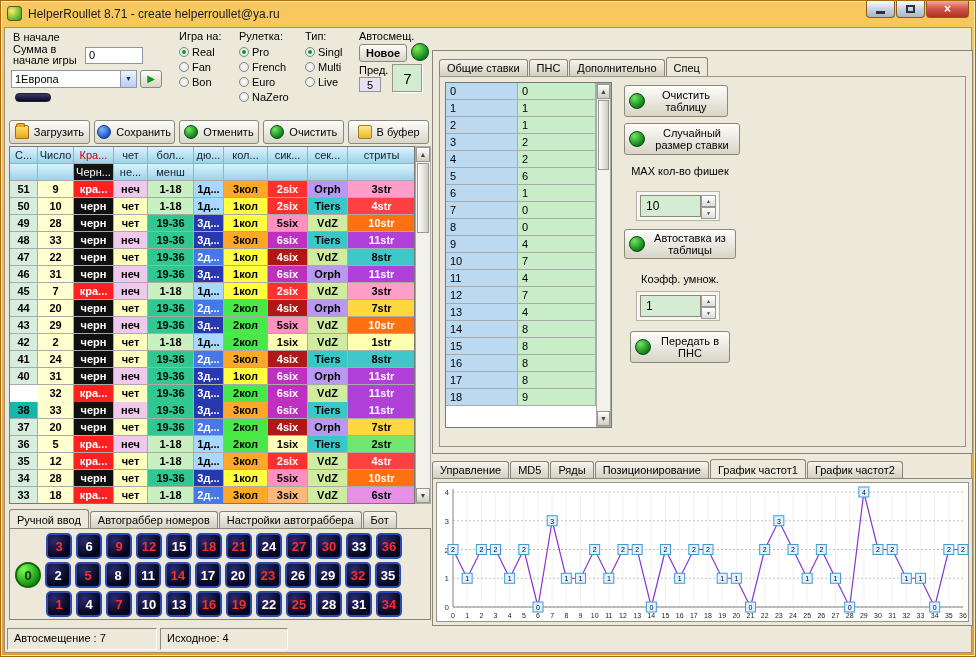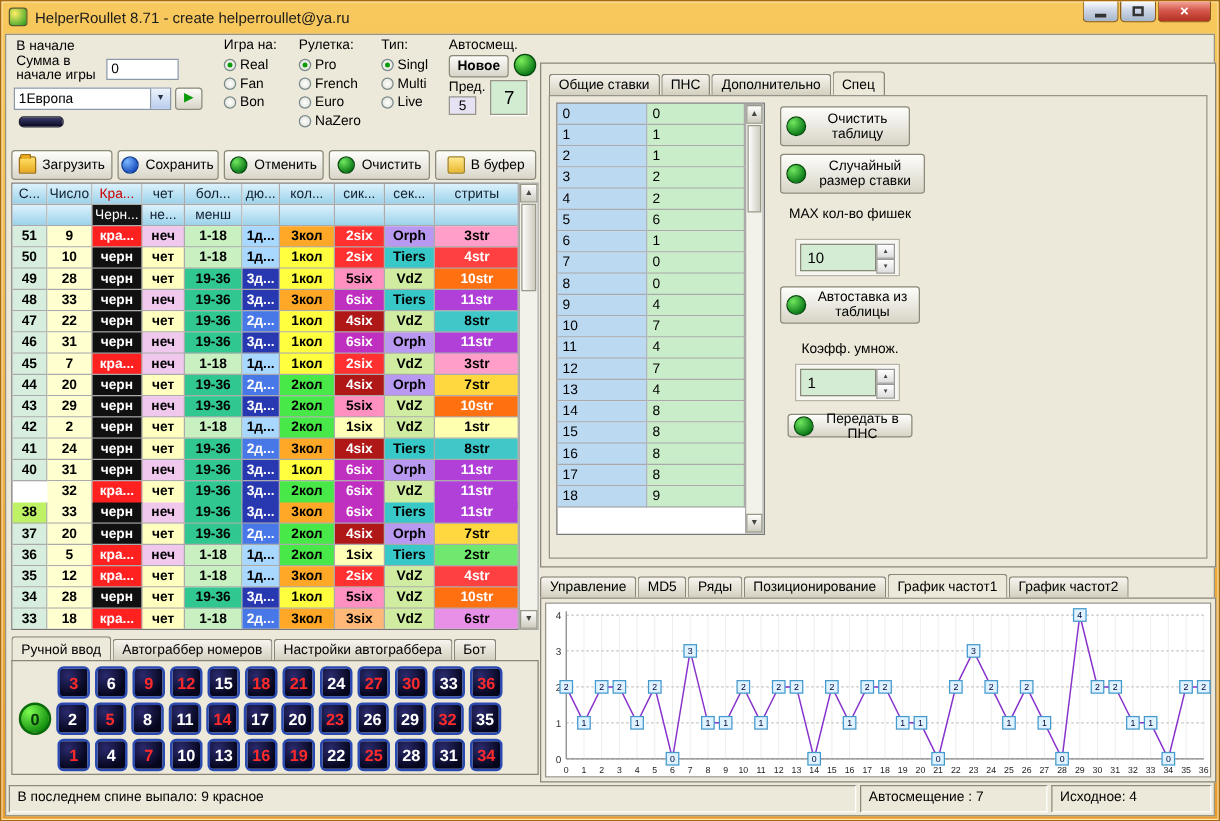--- a/index.html
+++ b/index.html
@@ -101,21 +101,21 @@
   .bc-label1{position:absolute;left:4px;top:88px;width:104px;text-align:center;line-height:12px;}
   .spin-wrap{position:absolute;background:#f7f6f0;border:1px solid #b8b4a6;padding:3px;}
   .sw-max{left:12px;top:114px;width:84px;}
   .sw-mult{left:12px;top:214px;width:84px;}
   .spin{display:flex;height:22px;}
   .spin-val{flex:1;background:#d4ecd4;border:1px solid #8a8a7a;font-size:12px;padding:3px 0 0 5px;}
   .spin-arrows{width:15px;display:flex;flex-direction:column;}
   .sa{flex:1;border:1px solid #999;background:linear-gradient(#fff,#ddd);font-size:5px;text-align:center;line-height:10px;color:#444;}
   .bc-autobet{left:0;top:152px;width:112px;height:30px;}
   .bc-label2{position:absolute;left:4px;top:196px;width:104px;text-align:center;}
-  .bc-transfer{left:6px;top:254px;width:100px;height:19px;}
+  .bc-transfer{left:6px;top:254px;width:100px;height:32px;}
   
   .chart-block{position:absolute;left:0;top:428px;width:478px;}
   .chart-panel{position:absolute;left:0;top:20px;width:541px;height:148px;border:1px solid #898578;background:#ece9da;padding:3px;}
   .chart-inner{width:100%;height:100%;background:#fff;border:1px solid #98948a;}
 </style>
 </head>
 <body>
 
 <div id="window">
   <div class="titlebar">
@@ -426,21 +426,21 @@
               <div class="hcell" style="background: rgb(255, 32, 32); color: rgb(255, 255, 255);">кра...</div>
               <div class="hcell" style="background: rgb(255, 255, 192); color: rgb(0, 0, 0);">чет</div>
               <div class="hcell" style="background: rgb(48, 200, 144); color: rgb(0, 0, 0);">19-36</div>
               <div class="hcell" style="background: rgb(40, 56, 176); color: rgb(255, 255, 255);">3д...</div>
               <div class="hcell" style="background: rgb(72, 232, 72); color: rgb(0, 0, 0);">2кол</div>
               <div class="hcell" style="background: rgb(192, 48, 192); color: rgb(255, 255, 255);">6six</div>
               <div class="hcell" style="background: rgb(208, 236, 160); color: rgb(0, 0, 0);">VdZ</div>
               <div class="hcell" style="background: rgb(176, 64, 216); color: rgb(255, 255, 255);">11str</div>
             </div>
             <div class="hrow">
-              <div class="hcell" style="background: #bef264; text-align: center;">38</div>
+              <div class="hcell" style="background: #14b8a6; text-align: center;">38</div>
               <div class="hcell" style="background: rgb(255, 255, 207);">33</div>
               <div class="hcell" style="background: rgb(16, 16, 16); color: rgb(255, 255, 255);">черн</div>
               <div class="hcell" style="background: rgb(240, 200, 238); color: rgb(0, 0, 0);">неч</div>
               <div class="hcell" style="background: rgb(48, 200, 144); color: rgb(0, 0, 0);">19-36</div>
               <div class="hcell" style="background: rgb(40, 56, 176); color: rgb(255, 255, 255);">3д...</div>
               <div class="hcell" style="background: rgb(255, 168, 40); color: rgb(0, 0, 0);">3кол</div>
               <div class="hcell" style="background: rgb(192, 48, 192); color: rgb(255, 255, 255);">6six</div>
               <div class="hcell" style="background: rgb(56, 200, 200); color: rgb(0, 0, 0);">Tiers</div>
               <div class="hcell" style="background: rgb(176, 64, 216); color: rgb(255, 255, 255);">11str</div>
             </div>
@@ -884,19 +884,18 @@
                 <rect x="521" y="61.5" width="10" height="10" fill="#dff2ff" stroke="#4499cc" stroke-width="1"></rect>
                 <text x="526" y="69.3" text-anchor="middle" font-size="7" fill="#003" font-family="Liberation Sans, sans-serif">2</text>
                 <text x="526" y="135" text-anchor="middle" font-size="7" fill="#222" font-family="Liberation Sans, sans-serif">36</text>
               </svg>
           </div>
         </div>
       </div>
     </div>
 
     <div class="statusbar">
-      <div class="st-cell st-left">В последнем спине выпало: 9 красное</div>
       <div class="st-cell st-mid">Автосмещение : 7</div>
       <div class="st-cell st-right">Исходное: 4</div>
     </div>
 
   </div>
 </div>
 
 </body></html>

